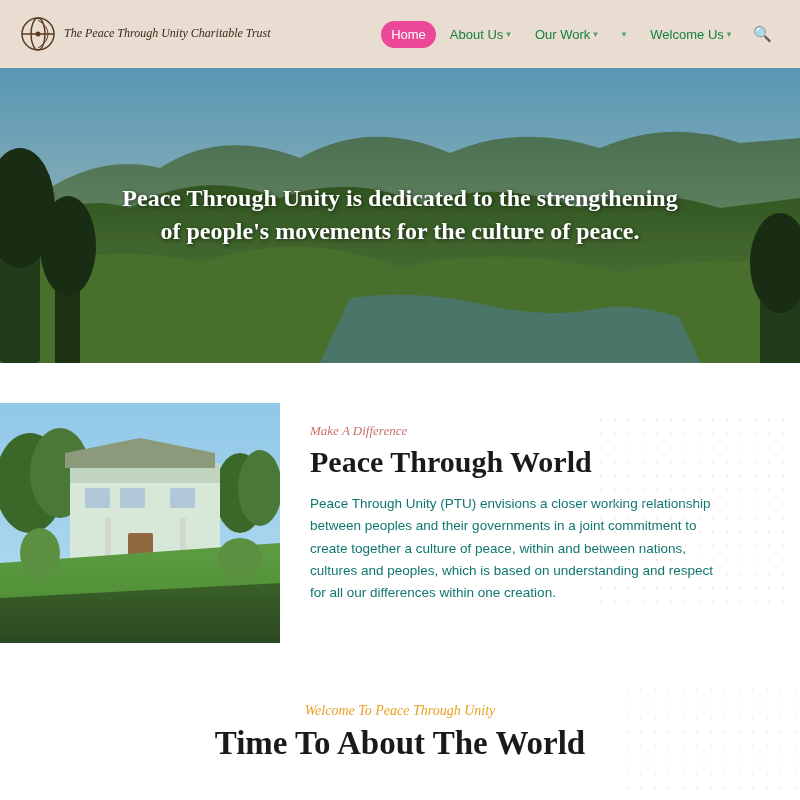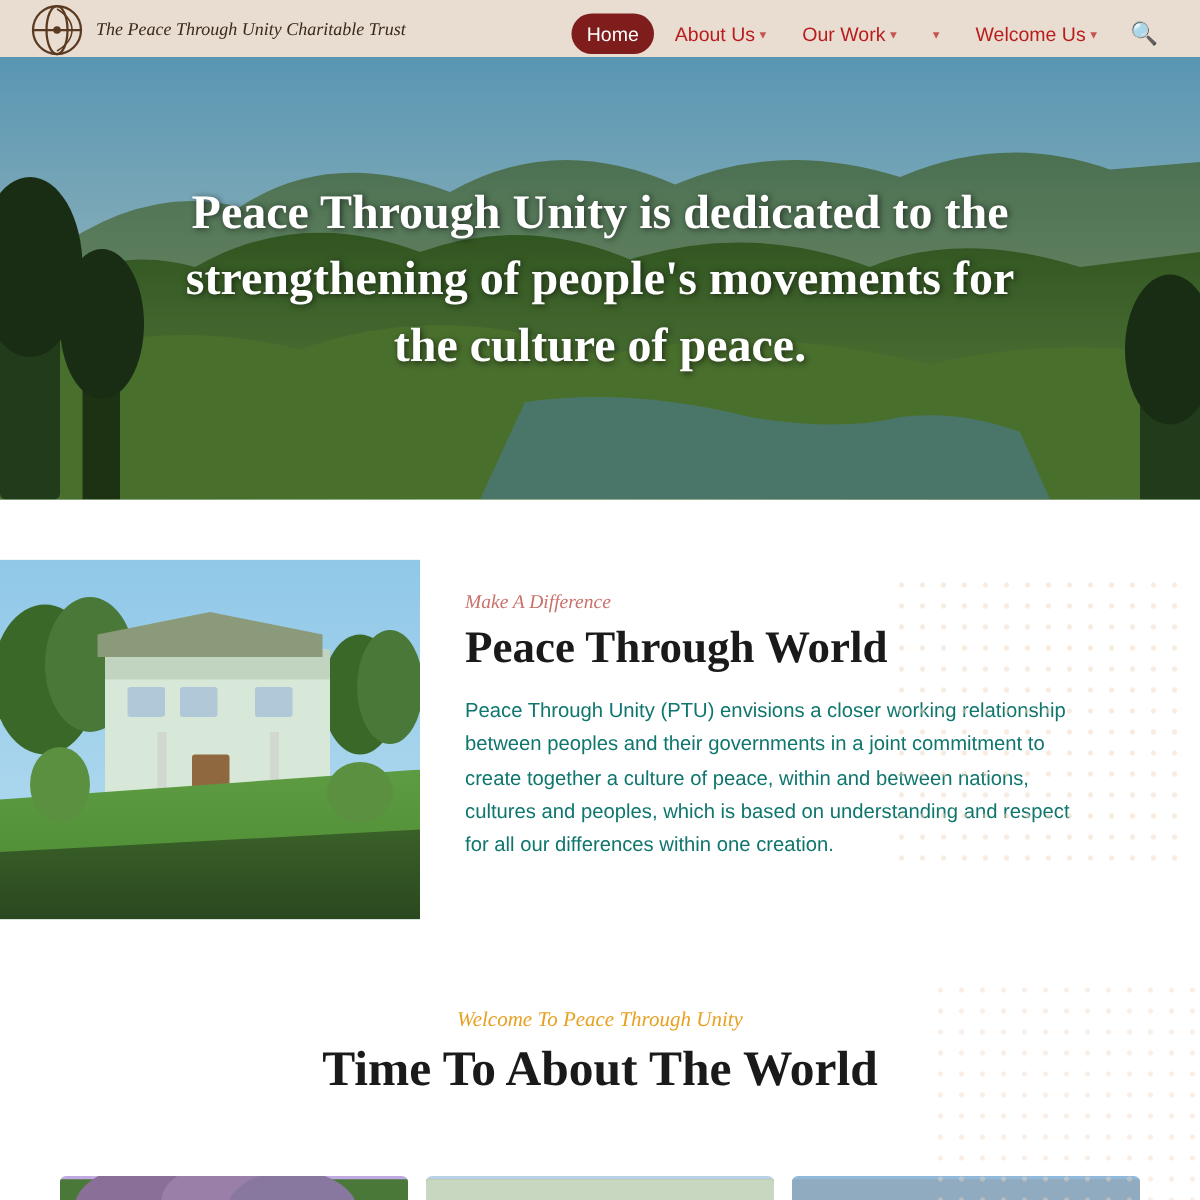--- a/index.html
+++ b/index.html
@@ -2,23 +2,23 @@
 <html><head>
   <meta charset="utf-8">
   <style>
     * { margin: 0; padding: 0; box-sizing: border-box; }
     body { font-family: Georgia, 'Times New Roman', serif; background: #fff; width: 800px; overflow-x: hidden; }
 
     
     .navbar {
       background: #e8ddd0;
       display: flex;
-      align-items: flex-end;
+      align-items: center;
       padding: 0 20px;
-      height: 38px;
+      height: 68px;
       position: relative;
       z-index: 10;
     }
     .logo-area {
       display: flex;
       align-items: center;
       gap: 8px;
       margin-right: auto;
     }
     .logo-icon {
@@ -32,30 +32,30 @@
       font-style: italic;
     }
     .nav-links {
       display: flex;
       align-items: center;
       gap: 4px;
     }
     .nav-item {
       padding: 6px 10px;
       font-size: 13px;
-      color: #b91c1c;
+      color: #15803d;
       cursor: pointer;
       display: flex;
       align-items: center;
       gap: 3px;
       border-radius: 20px;
       font-family: Arial, sans-serif;
     }
     .nav-item.active {
-      background: #7f1d1d;
+      background: #ec4899;
       color: #fff;
     }
     .nav-item .chevron {
       font-size: 9px;
       opacity: 0.7;
     }
     .search-icon-nav {
       padding: 6px 8px;
       cursor: pointer;
       color: #3a2a1a;
@@ -94,21 +94,21 @@
       position: absolute;
       top: 50%;
       left: 50%;
       transform: translate(-50%, -50%);
       text-align: center;
       color: #fff;
       width: 580px;
       text-shadow: 1px 1px 4px rgba(0,0,0,0.6);
     }
     .hero-text h1 {
-      font-size: 32px;
+      font-size: 24px;
       font-weight: bold;
       line-height: 1.4;
       font-family: Georgia, serif;
     }
 
     
     .section-intro {
       display: flex;
       padding: 40px 0 40px 0;
       width: 764px;

